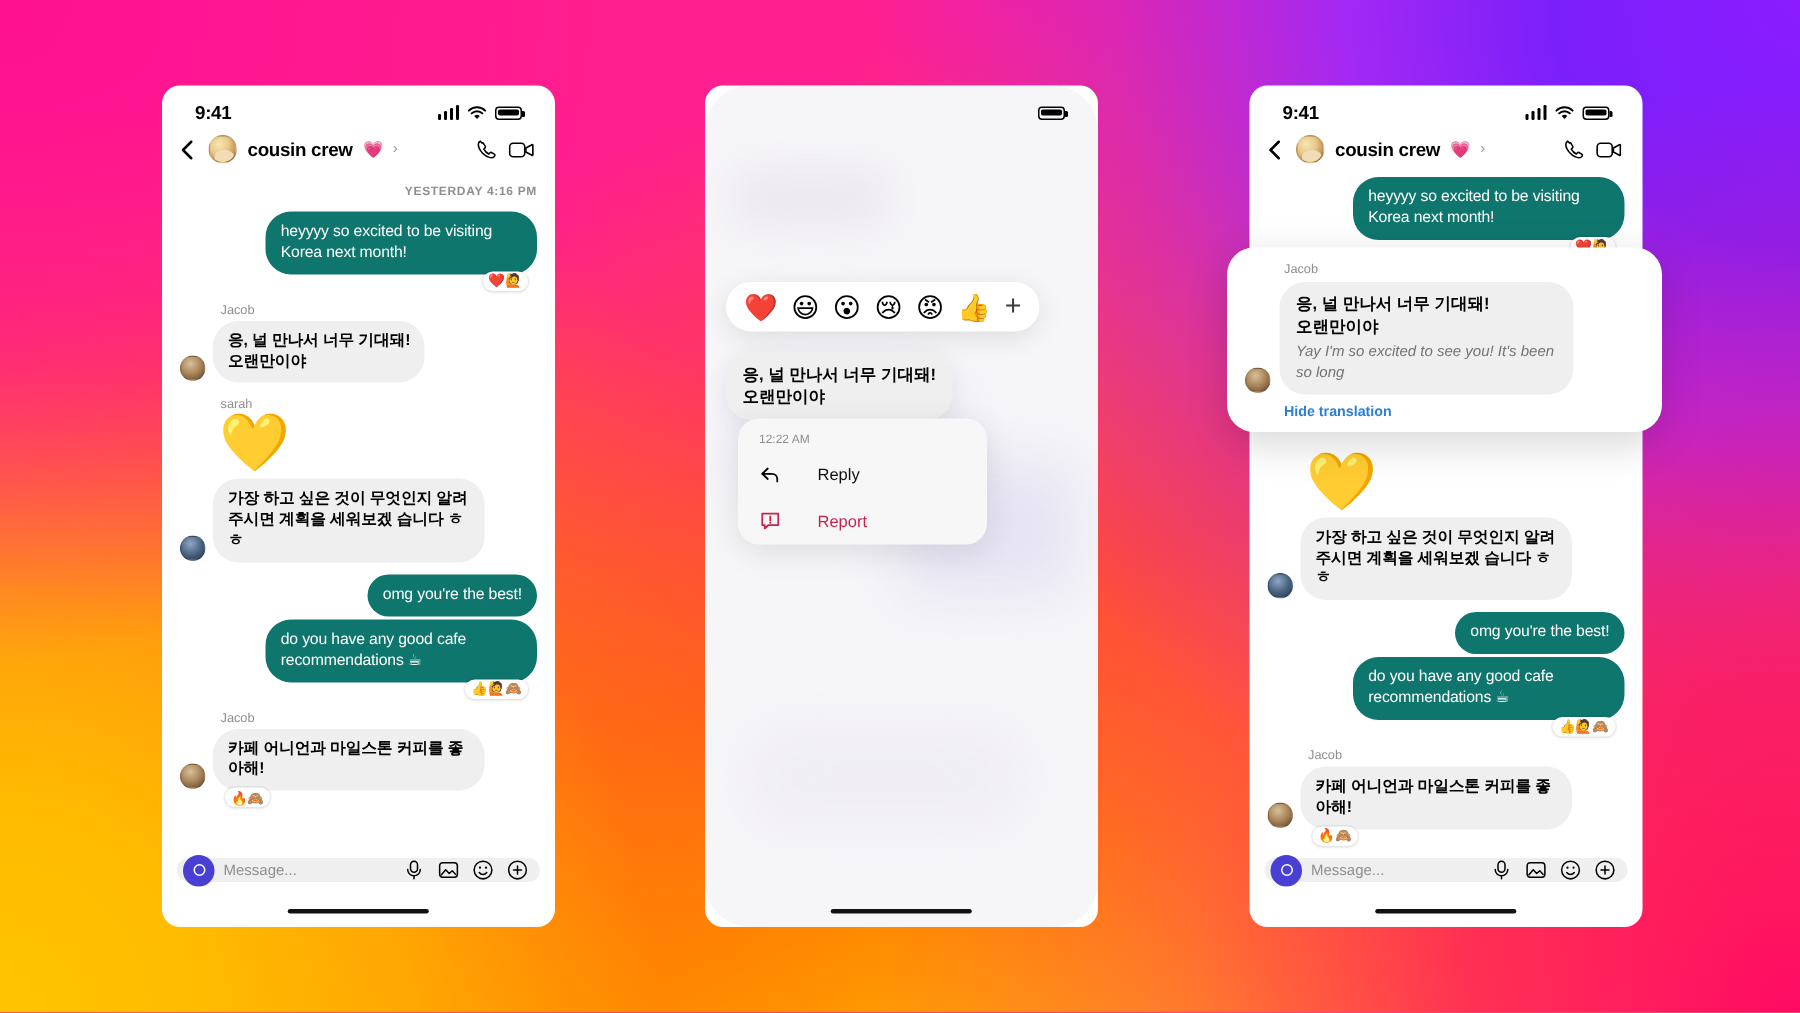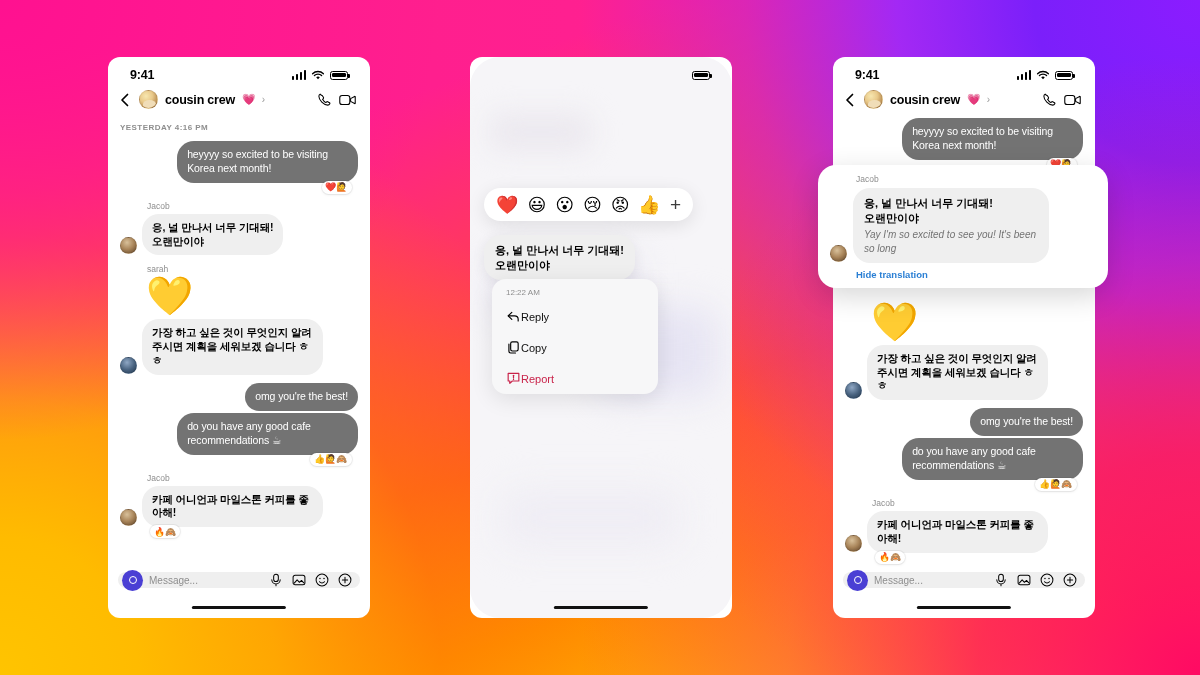--- a/index.html
+++ b/index.html
@@ -57,30 +57,30 @@
   .hdr-avatar::after{content:"";position:absolute;left:3px;bottom:0;width:13px;height:8px;border-radius:50% 50% 0 0;background:#f0ddb8;}
   .hdr-title { font-size:12.5px; font-weight:700; color:#000; letter-spacing:-0.2px; white-space:nowrap; }
   .hdr-heart { font-size:11px; }
   .hdr-arrow { font-size:10px; color:#9a9a9a; margin-left:-1px; }
   .hdr-spacer { flex:1; }
   .hdr-icon { width:16px; height:16px; flex:0 0 auto; }
   .hdr-icon.video { width:17px; }
 
   
   .thread { padding: 0 12px; position:relative; }
-  .daystamp { text-align:left; font-size:8px; font-weight:700; color:#8e8e8e; letter-spacing:0.45px; margin:8px 0 9px; }
+  .daystamp { text-align:right; font-size:8px; font-weight:700; color:#8e8e8e; letter-spacing:0.45px; margin:8px 0 9px; }
   .row { display:flex; margin-bottom:2px; }
   .row.out { justify-content:flex-end; }
   .row.in  { justify-content:flex-start; align-items:flex-end; gap:5px; }
   .sender { font-size:8.5px; color:#8e8e8e; margin:7px 0 3px 27px; }
   .bubble {
     max-width: 76%; padding:7px 10px; border-radius:17px;
     font-size:10.5px; line-height:1.32; letter-spacing:-0.1px; word-break:break-word;
   }
-  .bubble.out { background:#737373; color:#fff;margin-left:34px; }
+  .bubble.out { background:#0f766e; color:#fff;margin-left:34px; }
   .bubble.in  { background:#efefef; color:#000; font-weight:600; }
   .sm-avatar {
     width:17px;height:17px;border-radius:50%;flex:0 0 auto;margin-bottom:1px;
     background: radial-gradient(circle at 40% 30%, #d8c09a 0%, #a9855a 50%, #5d4227 100%);
     border:1px solid rgba(0,0,0,0.05);
   }
   .sm-avatar.b { background: radial-gradient(circle at 40% 30%, #8fa7c4 0%, #47617e 55%, #24384f 100%); }
   .reacts {
     display:inline-flex; gap:1px; background:#fff; border-radius:10px;
     padding:1.5px 4px; box-shadow:0 0 0 1px rgba(0,0,0,0.05), 0 1px 3px rgba(0,0,0,0.08);
@@ -131,21 +131,21 @@
     font-size:11px; line-height:1.34; color:#000; font-weight:600;
     box-shadow:0 3px 14px rgba(0,0,0,0.07);
   }
 
   .ctxmenu {
     position:absolute; left:22px; top:222px; width:166px;
     background:#f7f7f8; border-radius:14px; overflow:hidden;
     box-shadow:0 5px 22px rgba(0,0,0,0.10);
   }
   .ctx-time { font-size:8px; color:#8e8e8e; padding:9px 0 4px 14px; }
-  .ctx-item { display:flex; align-items:center; gap:0; padding:8px 14px; font-size:11px; color:#0f0f0f;text-align:right; }
+  .ctx-item { display:flex; align-items:center; gap:24px; padding:8px 14px; font-size:11px; color:#0f0f0f;text-align:right; }
   .ctx-item svg { width:15px; height:15px; flex:0 0 auto; }
   .ctx-item.danger { color:#c9234a; }
 
   
   .trans-card {
     position:absolute; left:-18px; top:108px; width:290px;
     background:#fff; border-radius:18px; padding:9px 12px 8px 12px;
     box-shadow:0 8px 28px rgba(0,0,0,0.16);
     z-index:9;
   }
@@ -333,27 +333,20 @@
 
     <div class="ctxmenu">
       <div class="ctx-time">12:22 AM</div>
       <div class="ctx-item">
         <svg viewBox="0 0 18 18">
               <path d="M7 4 2.6 8.2 7 12.4" stroke="#000" stroke-width="1.4" fill="none" stroke-linecap="round" stroke-linejoin="round"></path>
               <path d="M2.8 8.2h7.4c2.5 0 4.4 1.7 4.4 4.1v2" stroke="#000" stroke-width="1.4" fill="none" stroke-linecap="round"></path>
             </svg>
         <span>Reply</span>
       </div>
-      <div class="ctx-item">
-        <svg viewBox="0 0 18 18">
-              <rect x="5.6" y="2.2" width="9" height="11" rx="2" stroke="#000" stroke-width="1.4" fill="none"></rect>
-              <path d="M11.4 15.6H5.6a2.1 2.1 0 0 1-2.1-2.1V5" stroke="#000" stroke-width="1.4" fill="none" stroke-linecap="round"></path>
-            </svg>
-        <span>Copy</span>
-      </div>
       <div class="ctx-item danger">
         <svg viewBox="0 0 18 18">
               <path d="M2.6 2.8h12.8v9.2H7.6l-3 2.8V12H2.6Z" stroke="#c9234a" stroke-width="1.4" fill="none" stroke-linejoin="round"></path>
               <path d="M9 5.2v3.2" stroke="#c9234a" stroke-width="1.5" stroke-linecap="round"></path>
               <circle cx="9" cy="10.2" r="0.82" fill="#c9234a"></circle>
             </svg>
         <span>Report</span>
       </div>
     </div>
 

